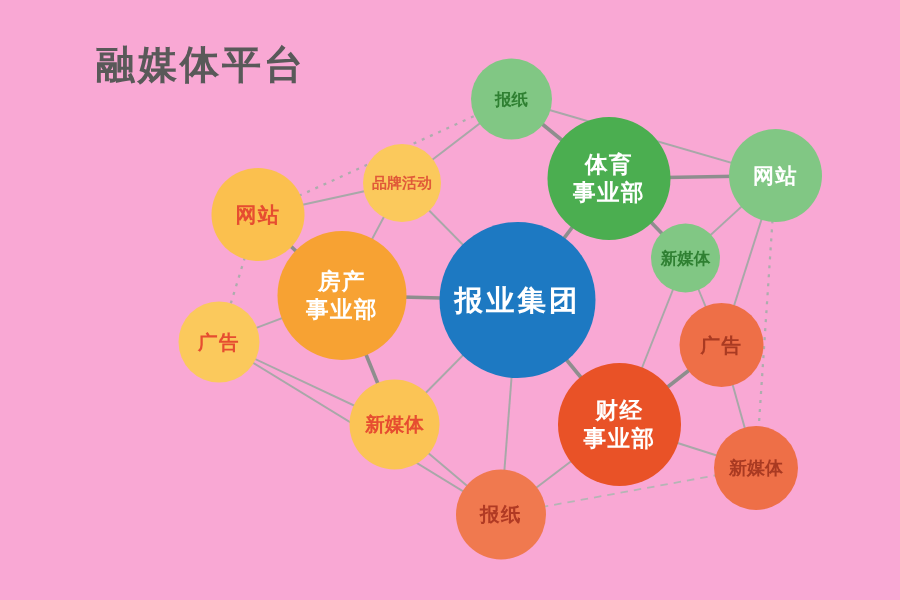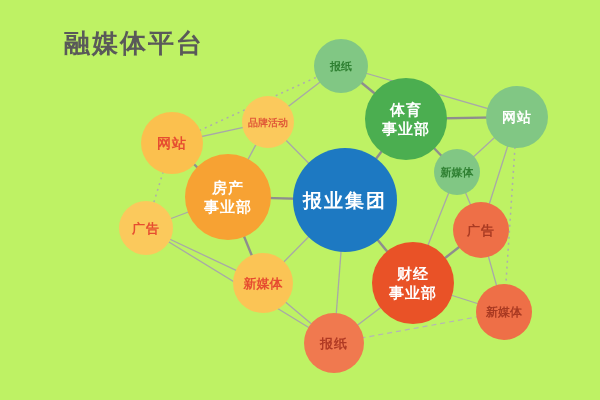--- a/index.html
+++ b/index.html
@@ -38,21 +38,21 @@
   #diagram-svg text {
     font-family: "DejaVu Sans", "Liberation Sans", sans-serif;
     font-weight: 600;
     text-anchor: middle;
     pointer-events: none;
   }
 </style>
 </head>
 <body>
 
-<div class="stage" style="background: #bef264;">
+<div class="stage" style="background: #f9a8d4;">
   <h1 class="page-title" style="color: rgb(89, 89, 89);">融媒体平台</h1>
   <svg id="diagram-svg" viewBox="0 0 600 400" xmlns="http://www.w3.org/2000/svg">
       <line x1="345" y1="200" x2="228" y2="197" stroke="#8e8e8e" stroke-width="2.4"></line>
       <line x1="345" y1="200" x2="406" y2="119" stroke="#8e8e8e" stroke-width="2.4"></line>
       <line x1="345" y1="200" x2="413" y2="283" stroke="#8e8e8e" stroke-width="2.4"></line>
       <line x1="345" y1="200" x2="268" y2="122" stroke="#a8a8a8" stroke-width="1.3"></line>
       <line x1="345" y1="200" x2="263" y2="283" stroke="#a8a8a8" stroke-width="1.3"></line>
       <line x1="345" y1="200" x2="334" y2="343" stroke="#a8a8a8" stroke-width="1.3"></line>
       <line x1="341" y1="66" x2="268" y2="122" stroke="#a8a8a8" stroke-width="1.3"></line>
       <line x1="341" y1="66" x2="406" y2="119" stroke="#8e8e8e" stroke-width="2.4"></line>

